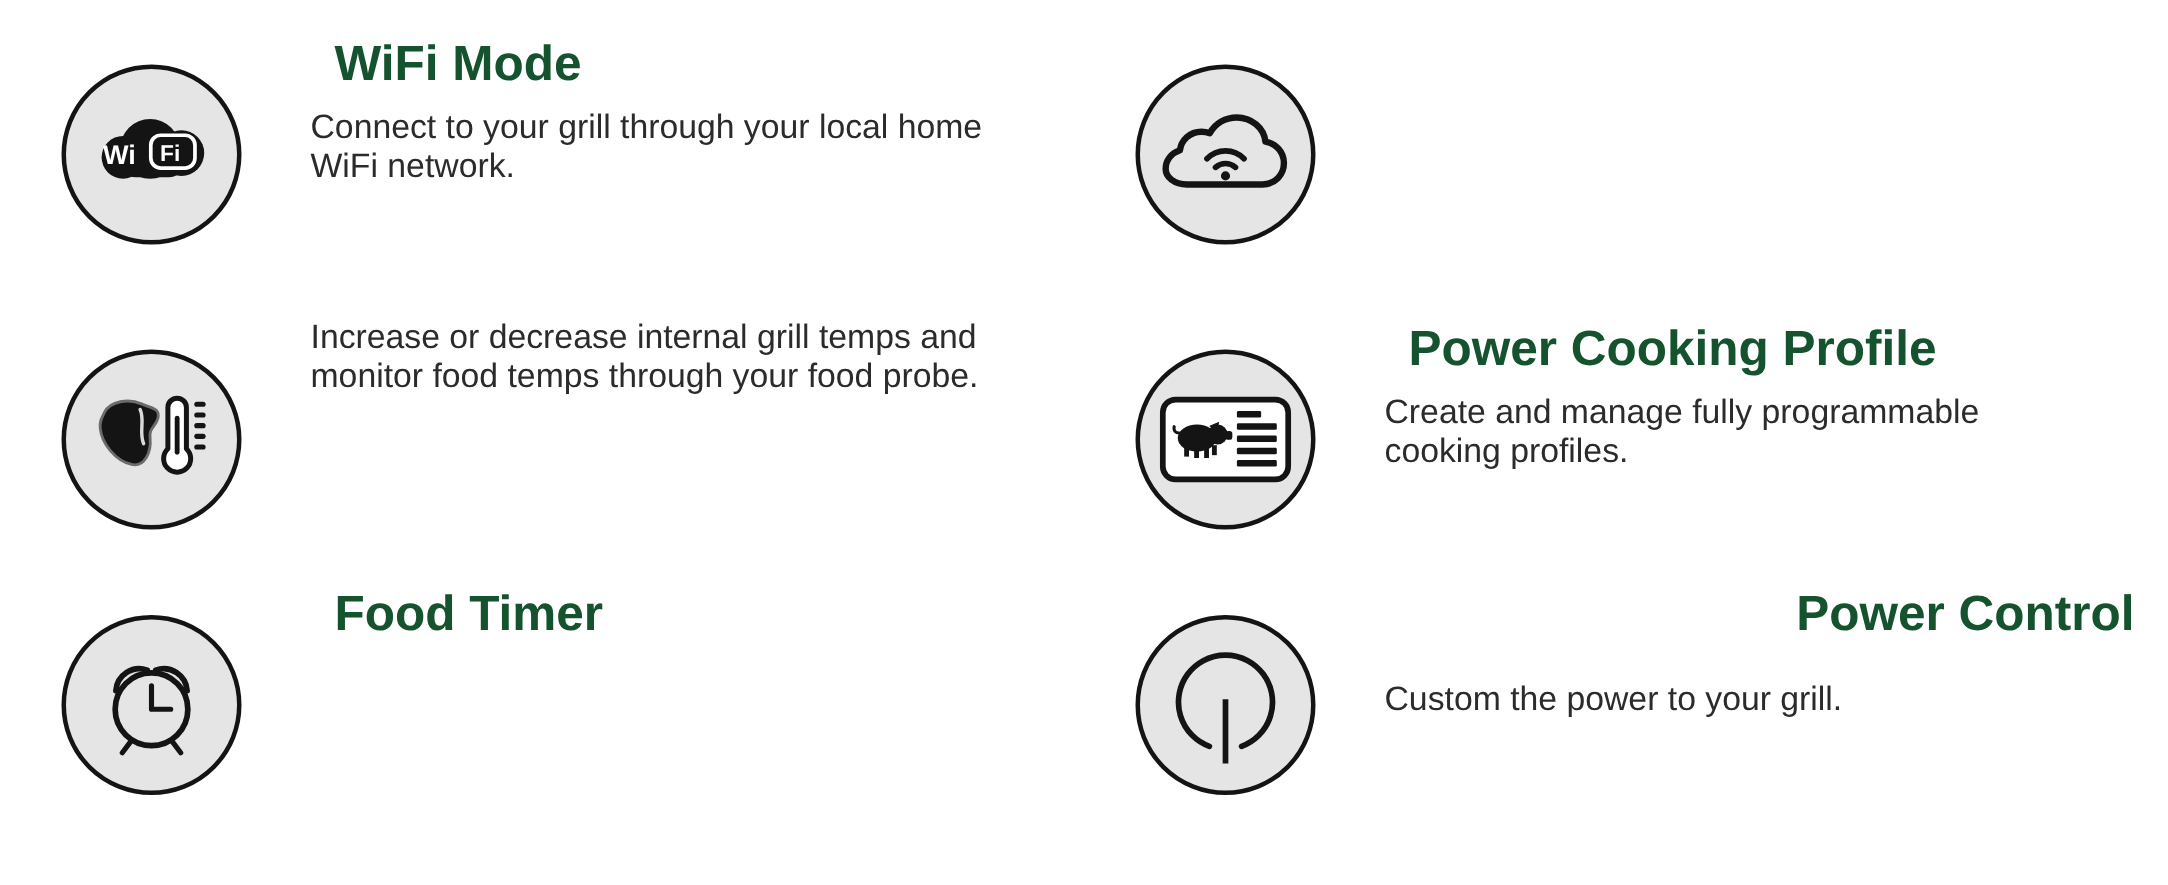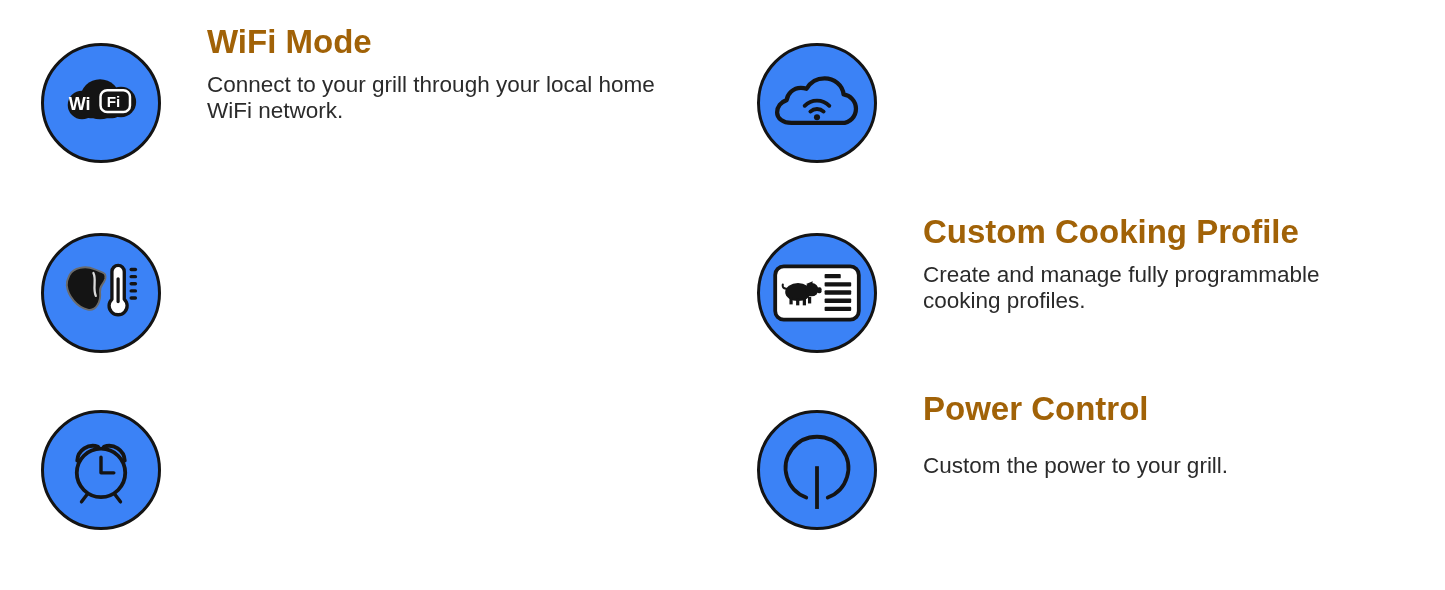--- a/index.html
+++ b/index.html
@@ -10,30 +10,30 @@
   }
   .grid {
     display:grid;
     grid-template-columns:716px auto;
     grid-template-rows:190px 177px auto;
   }
   .feature { display:flex; align-items:flex-start; }
   .icon-circle {
     width:114px; height:114px; flex:none;
     border:3.5px solid #141414; border-radius:50%;
-    margin-top:21px; background:#3b82f6;
+    margin-top:21px; background:#e5e5e5;
     display:flex; align-items:center; 
   }
   .icon-circle svg { width:100%; height:100%; display:block; }
   .text { margin-left:46px; width:500px; }
   .title {
-    margin:0 0 10px 0; font-size:33px; font-weight:bold;
-    line-height:1.2; color:#a16207;
+    margin:0 0 10px 16px; font-size:33px; font-weight:bold;
+    line-height:1.2; color:#14532d;
   }
-  .feature-power .title { margin-bottom:24px; }
+  .feature-power .title { margin-bottom:24px;text-align:right; }
   .desc {
     margin:0; font-size:22.5px; line-height:26px;
     color:#2b2b2b; white-space:pre-line;
   }
 </style>
 </head>
 <body>
 
 <div class="page">
   <div class="grid">
@@ -80,20 +80,22 @@
           <g fill="#141414">
             <rect x="90" y="33.5" width="8" height="3.6" rx="1.8"></rect>
             <rect x="90" y="41" width="8" height="3.6" rx="1.8"></rect>
             <rect x="90" y="48.5" width="8" height="3.6" rx="1.8"></rect>
             <rect x="90" y="56" width="8" height="3.6" rx="1.8"></rect>
             <rect x="90" y="63.5" width="8" height="3.6" rx="1.8"></rect>
           </g>
         </svg>
       </div>
       <div class="text">
+        <p class="desc">Increase or decrease internal grill temps and
+monitor food temps through your food probe.</p>
       </div>
     </div>
 
     <div class="feature">
       <div class="icon-circle">
         <svg viewBox="0 0 120 120" aria-hidden="true">
           <rect x="16" y="32" width="88" height="56" rx="9" fill="#ffffff" stroke="#141414" stroke-width="4"></rect>
           <g fill="#141414">
             <ellipse cx="40" cy="59" rx="13.5" ry="9.5"></ellipse>
             <circle cx="54.5" cy="56.5" r="7"></circle>
@@ -108,37 +110,38 @@
           <g fill="#141414">
             <rect x="68" y="40" width="17" height="4.6" rx="1"></rect>
             <rect x="68" y="48.6" width="28" height="4.6" rx="1"></rect>
             <rect x="68" y="57.2" width="28" height="4.6" rx="1"></rect>
             <rect x="68" y="65.8" width="28" height="4.6" rx="1"></rect>
             <rect x="68" y="74.4" width="28" height="4.6" rx="1"></rect>
           </g>
         </svg>
       </div>
       <div class="text">
-        <h2 class="title">Custom Cooking Profile</h2>
+        <h2 class="title">Power Cooking Profile</h2>
         <p class="desc">Create and manage fully programmable
 cooking profiles.</p>
       </div>
     </div>
 
     <div class="feature">
       <div class="icon-circle">
         <svg viewBox="0 0 120 120" aria-hidden="true">
           <circle cx="60" cy="63" r="25.5" fill="none" stroke="#141414" stroke-width="4"></circle>
           <path d="M35 50 A16.5 16.5 0 0 1 57 35.5" fill="none" stroke="#141414" stroke-width="4" stroke-linecap="round"></path>
           <path d="M85 50 A16.5 16.5 0 0 0 63 35.5" fill="none" stroke="#141414" stroke-width="4" stroke-linecap="round"></path>
           <path d="M60 63 L60 46.5 M60 63 L73.5 63" fill="none" stroke="#141414" stroke-width="3.6" stroke-linecap="round"></path>
           <path d="M45.5 85.5 L39.5 93.5 M74.5 85.5 L80.5 93.5" fill="none" stroke="#141414" stroke-width="3.6" stroke-linecap="round"></path>
         </svg>
       </div>
       <div class="text">
+        <h2 class="title">Food Timer</h2>
       </div>
     </div>
 
     <div class="feature feature-power">
       <div class="icon-circle">
         <svg viewBox="0 0 120 120" aria-hidden="true">
           <path d="M48.7 89 A33 33 0 1 1 71.3 89" fill="none" stroke="#141414" stroke-width="4" stroke-linecap="round"></path>
           <path d="M60 56 L60 101" fill="none" stroke="#141414" stroke-width="4" stroke-linecap="butt"></path>
         </svg>
       </div>

